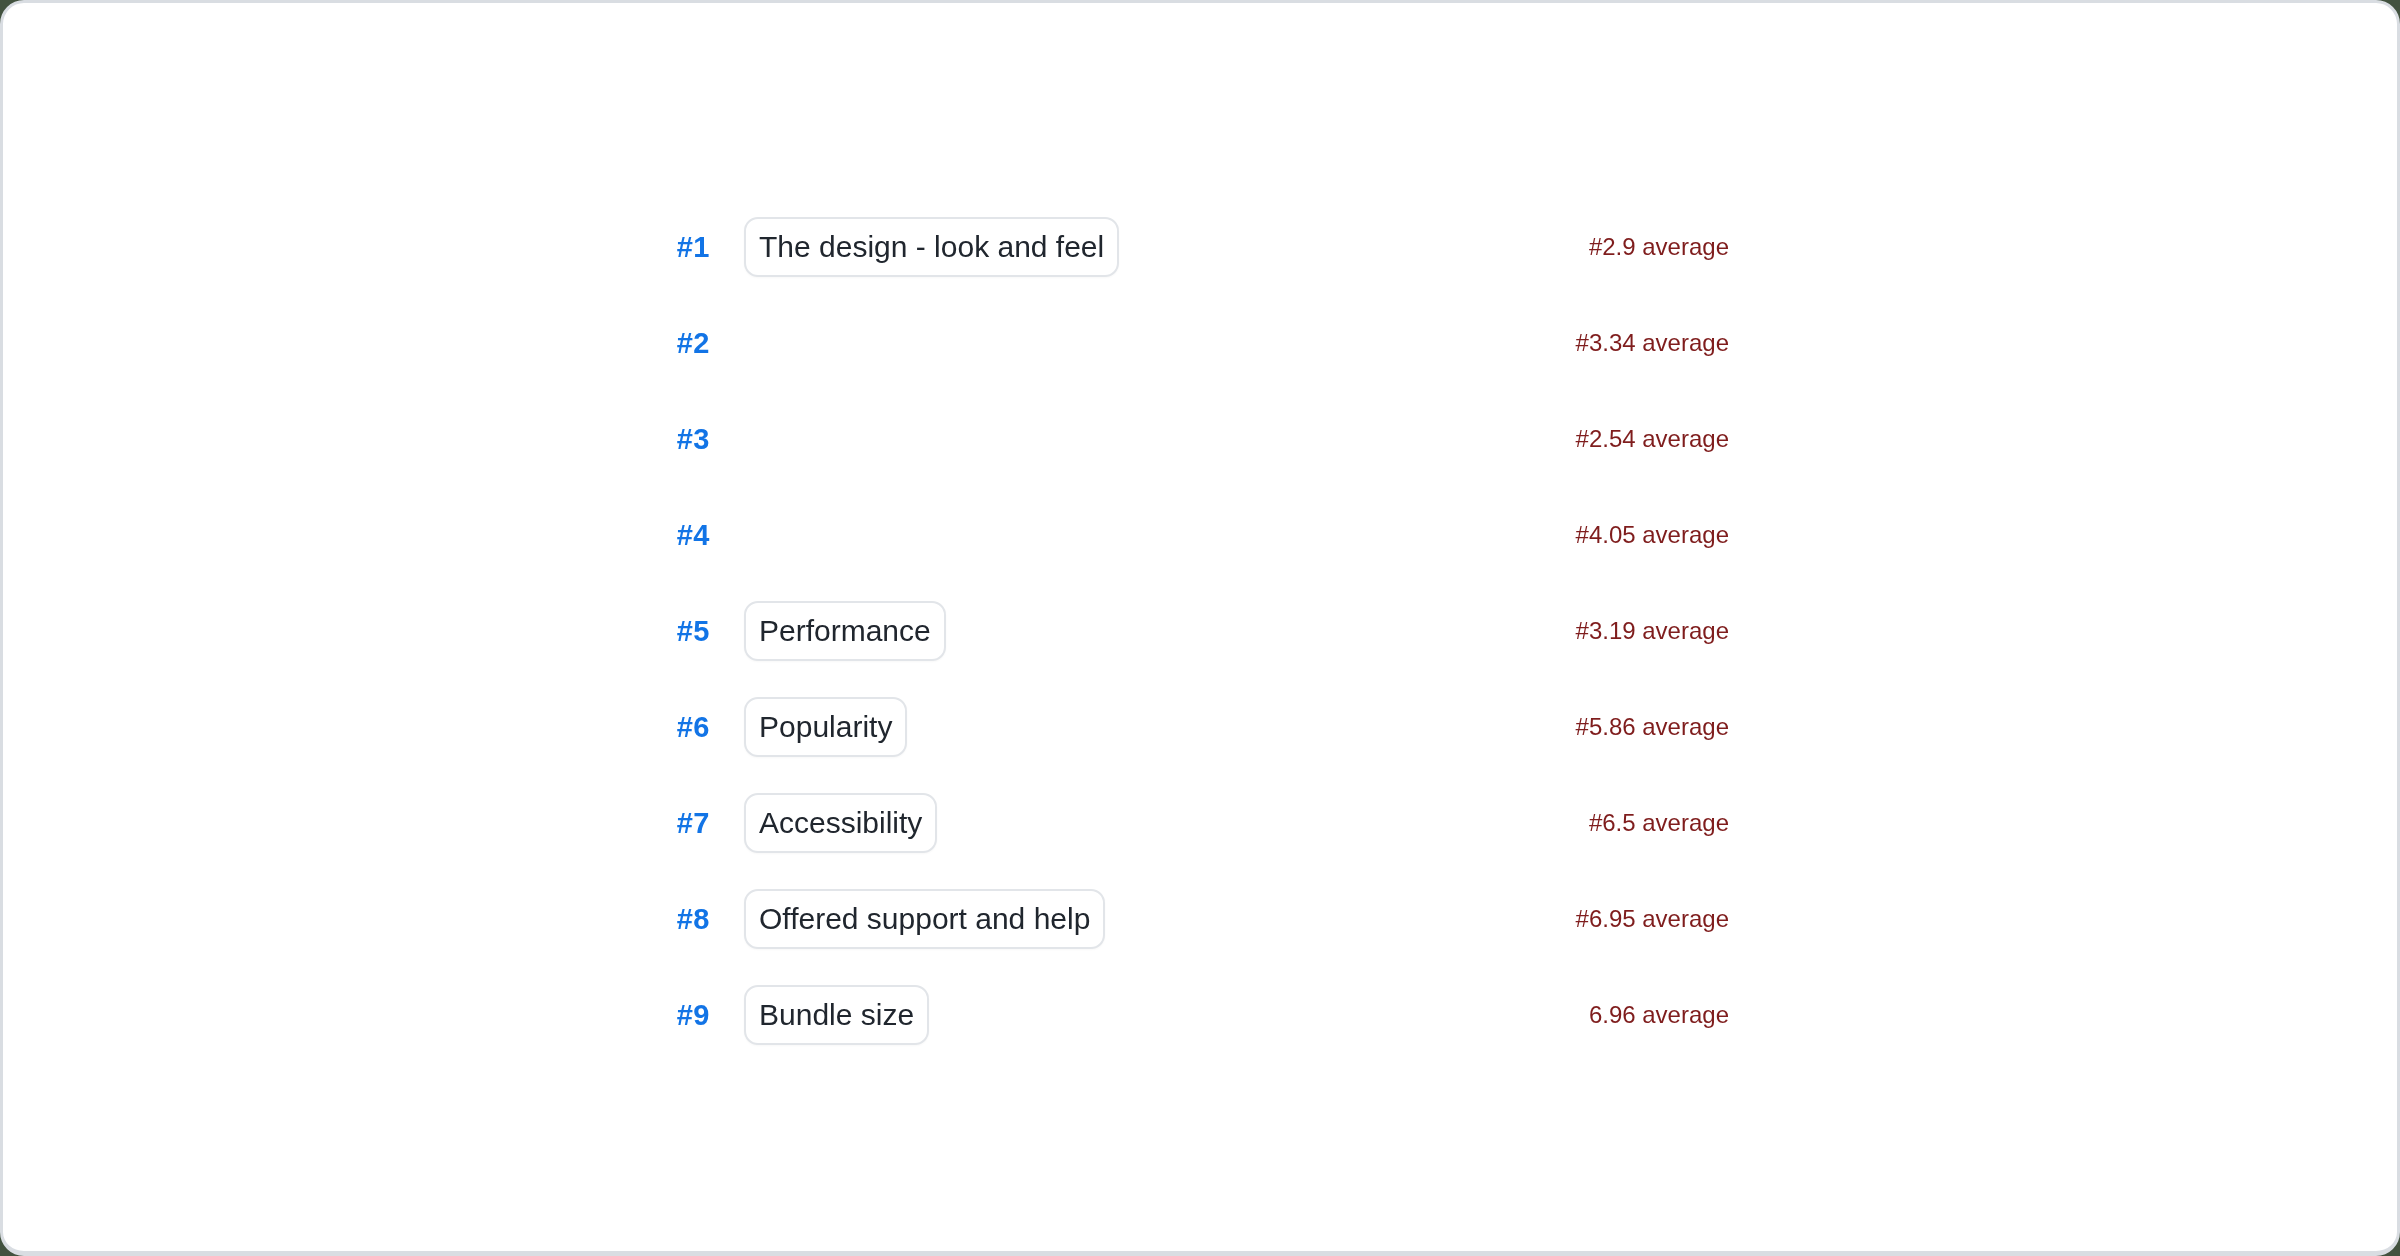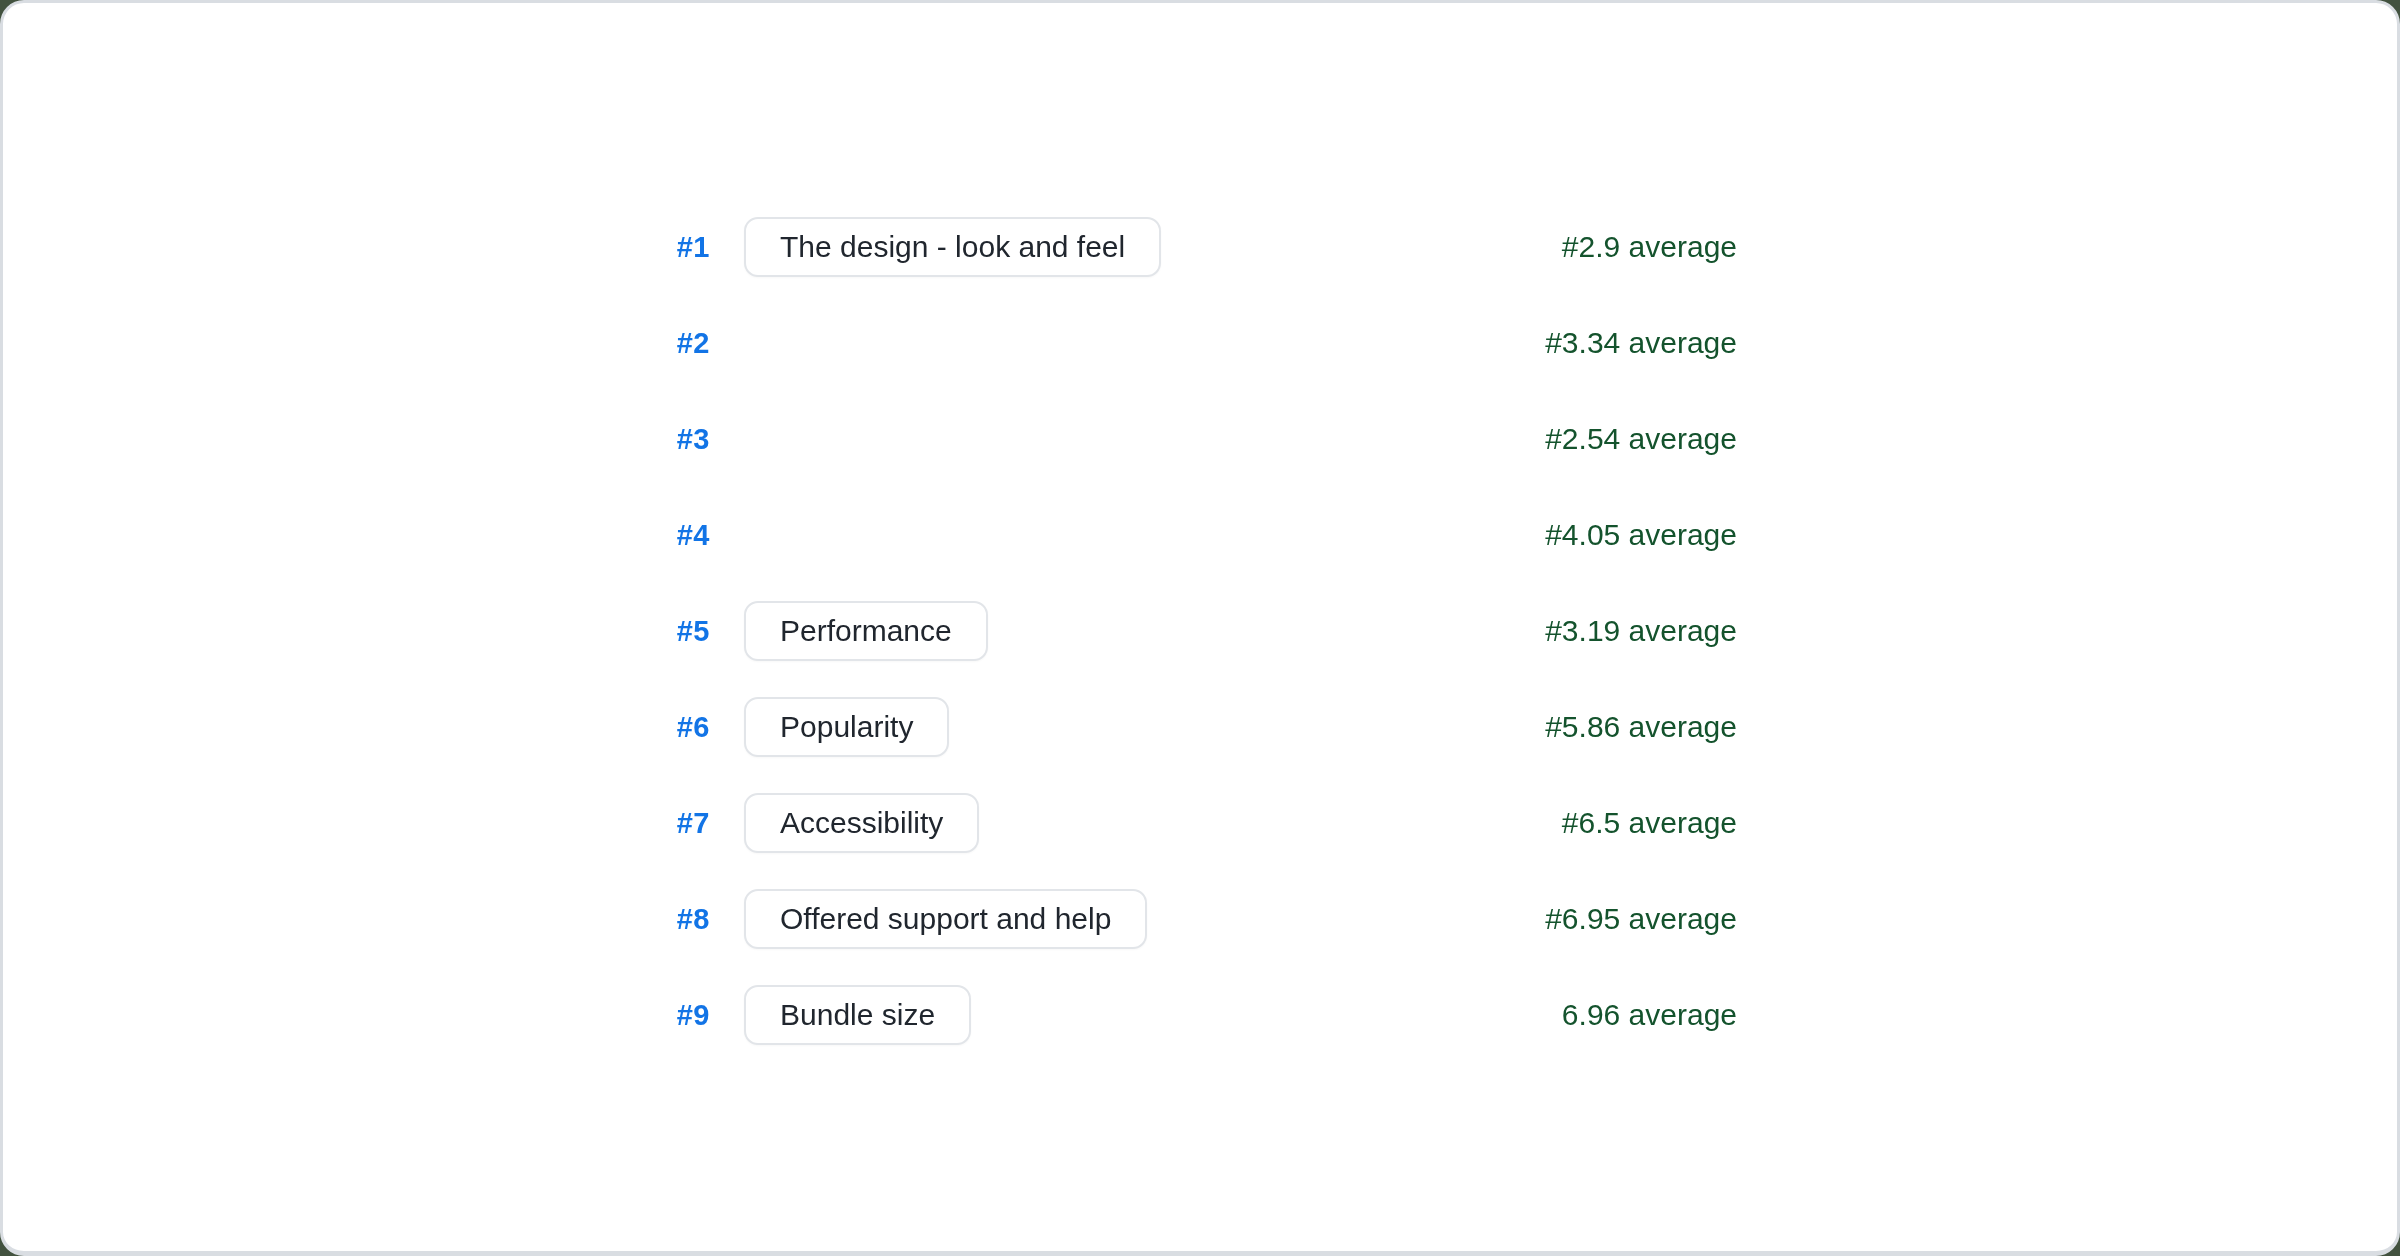--- a/index.html
+++ b/index.html
@@ -42,33 +42,33 @@
     font-size: 29px;
     font-weight: 700;
     color: #1274e6;
     letter-spacing: 0.5px;
   }
 
   .chip {
     background: #ffffff;
     border: 2px solid #e2e5e9;
     border-radius: 14px;
-    padding: 13px 34px;
+    padding: 13px 13px;
     font-size: 30px;
     line-height: 30px;
     color: #20262e;
     white-space: nowrap;
     box-shadow: 0 1px 2px rgba(0,0,0,0.03);
   }
 
   .avg {
     position: absolute;
-    right: 0;
-    font-size: 30px;
-    color: #14532d;
+    right: 8px;
+    font-size: 24px;
+    color: #7f1d1d;
     white-space: nowrap;
   }
 </style>
 </head>
 <body>
 
 <div class="window">
   <div class="ranking-list">
   <div class="ranking-row">
     <span class="rank">#1</span>

